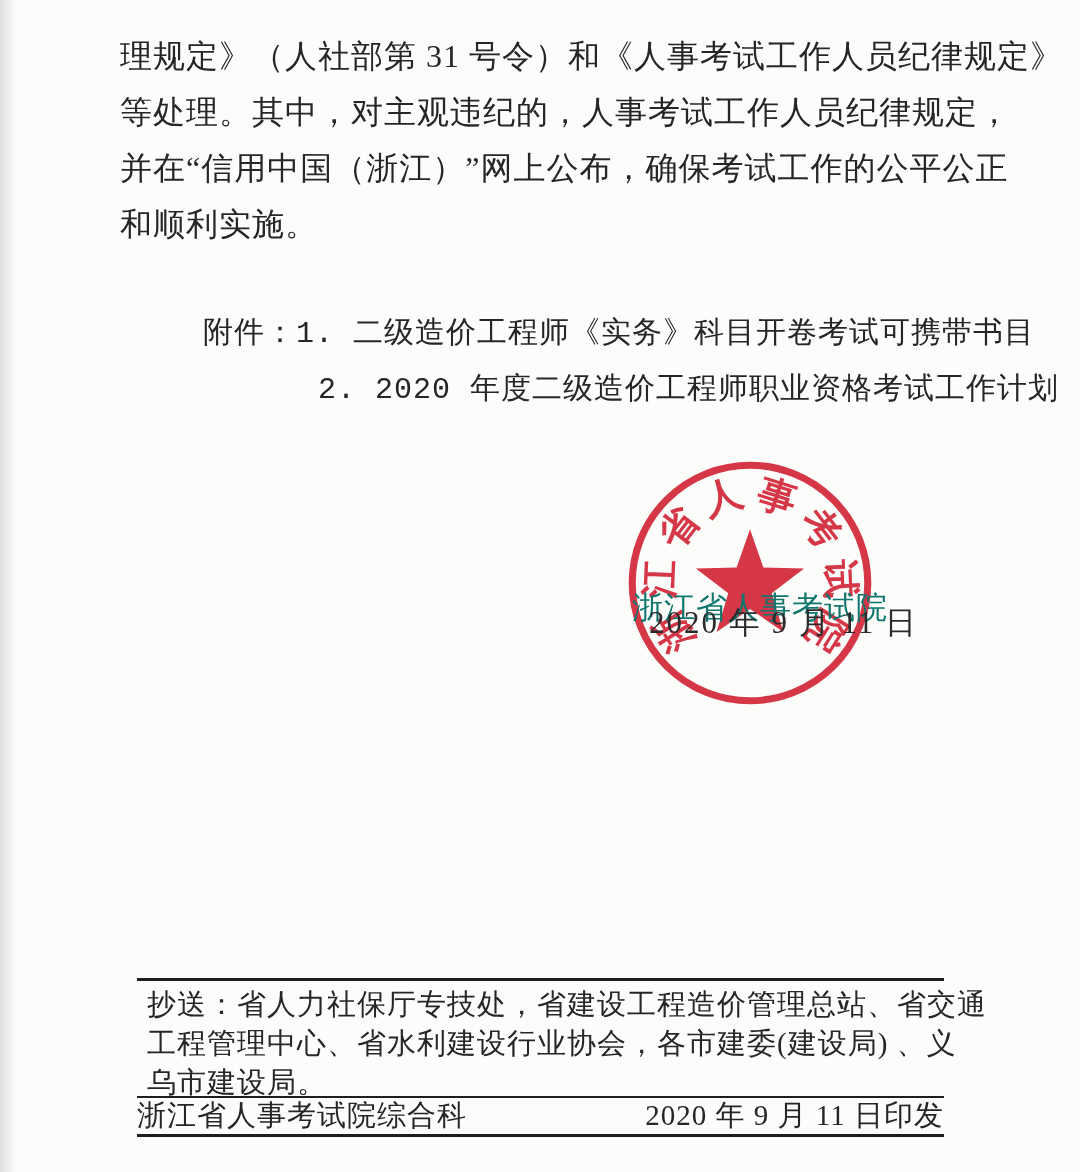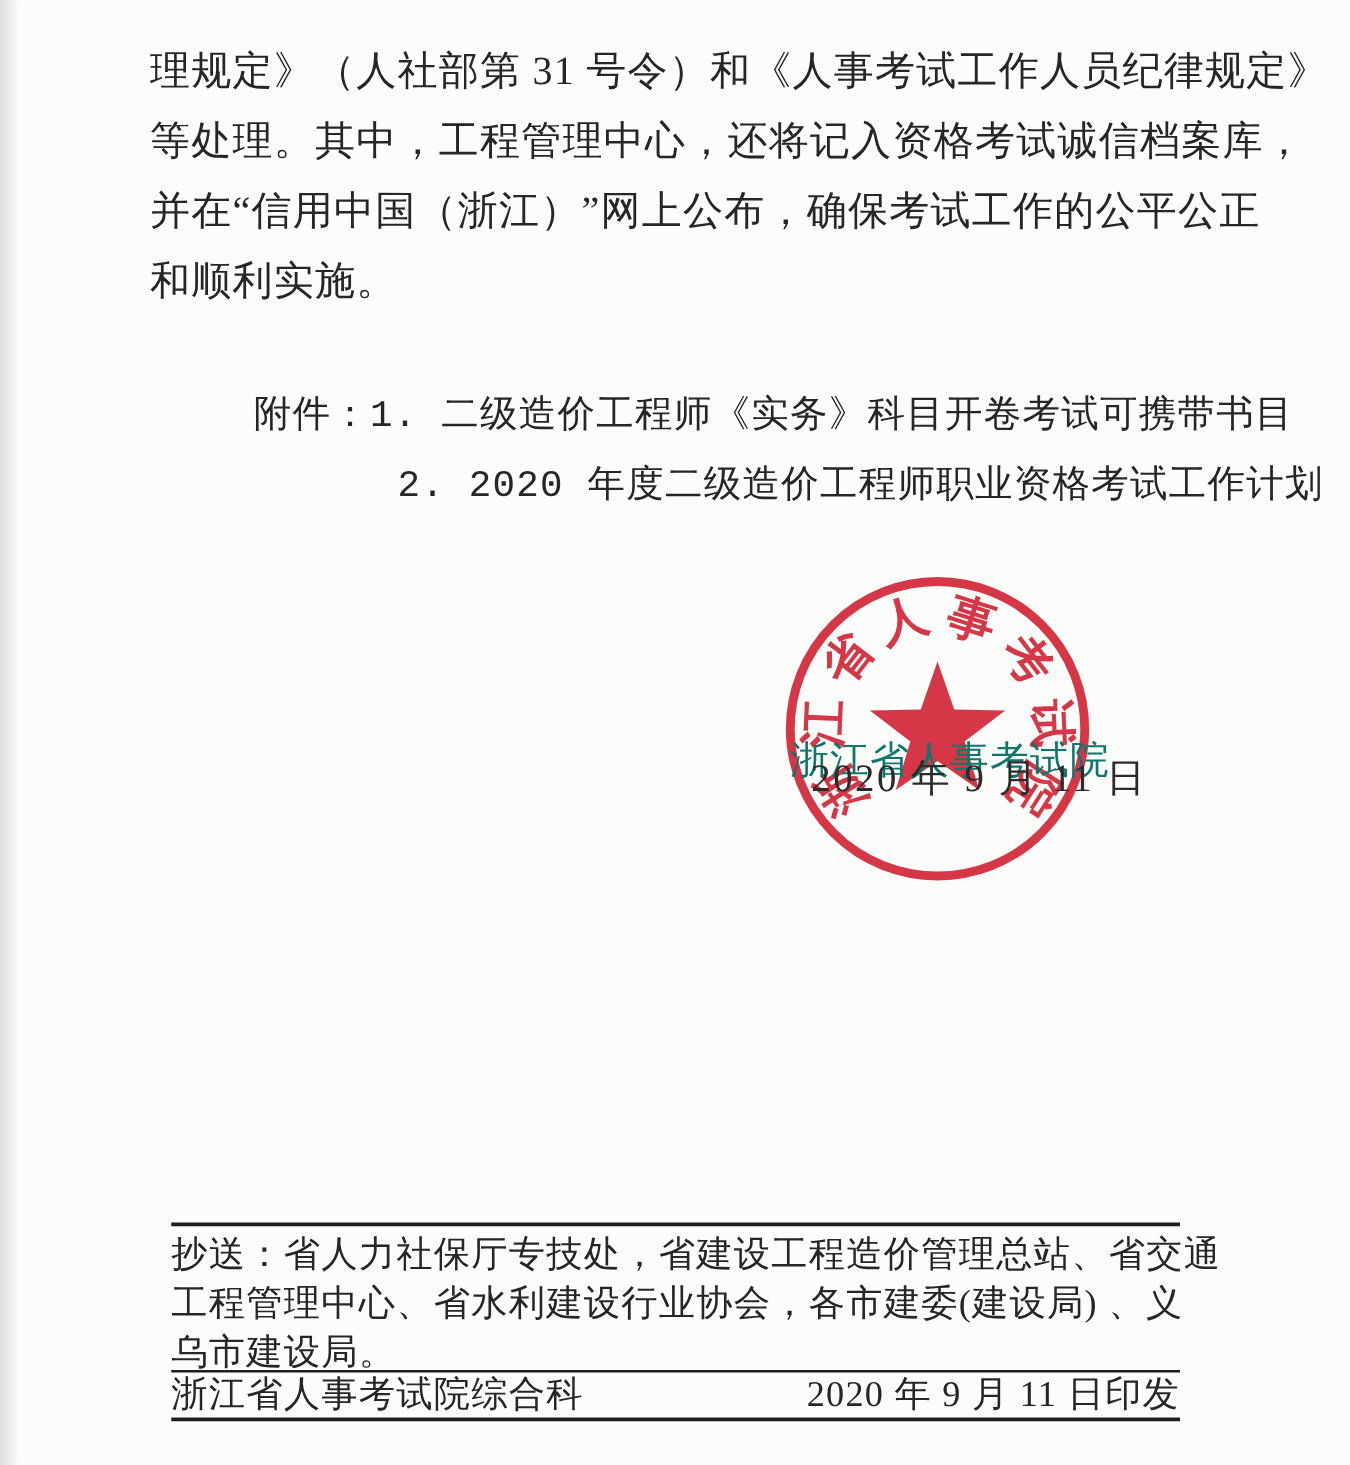--- a/index.html
+++ b/index.html
@@ -106,20 +106,21 @@
     padding-top: 4px;
     z-index: 3;
   }
   .cc-block .cc-line {
     font-size: 29px;
     line-height: 39px;
     letter-spacing: 1px;
     text-align: justify;
     text-align-last: justify;
     white-space: nowrap;
+    margin-left: 10px;
   }
   .cc-block .cc-line.short { text-align-last: left; }
 
   .footer-row {
     position: absolute;
     left: 137px;
     top: 1096px;
     width: 807px;
     height: 41px;
     border-top: 2px solid #1e1e1e;
@@ -135,21 +136,21 @@
   }
 </style>
 </head>
 <body>
 
 <div class="page">
   <div class="scan-edge"></div>
 
   <div class="body-text">
     <div class="line">理规定》（人社部第 31 号令）和《人事考试工作人员纪律规定》</div>
-    <div class="line">等处理。其中，工程管理中心，还将记入资格考试诚信档案库，</div>
+    <div class="line">等处理。其中，对主观违纪的，人事考试工作人员纪律规定，</div>
     <div class="line">并在“信用中国（浙江）”网上公布，确保考试工作的公平公正</div>
     <div class="line short">和顺利实施。</div>
   </div>
 
   <div class="attach-line attach-line-1">
     <span>附件：</span><span>1. 二级造价工程师《实务》科目开卷考试可携带书目</span>
   </div>
   <div class="attach-line attach-line-2">
     <span>2. 2020 年度二级造价工程师职业资格考试工作计划</span>
   </div>

